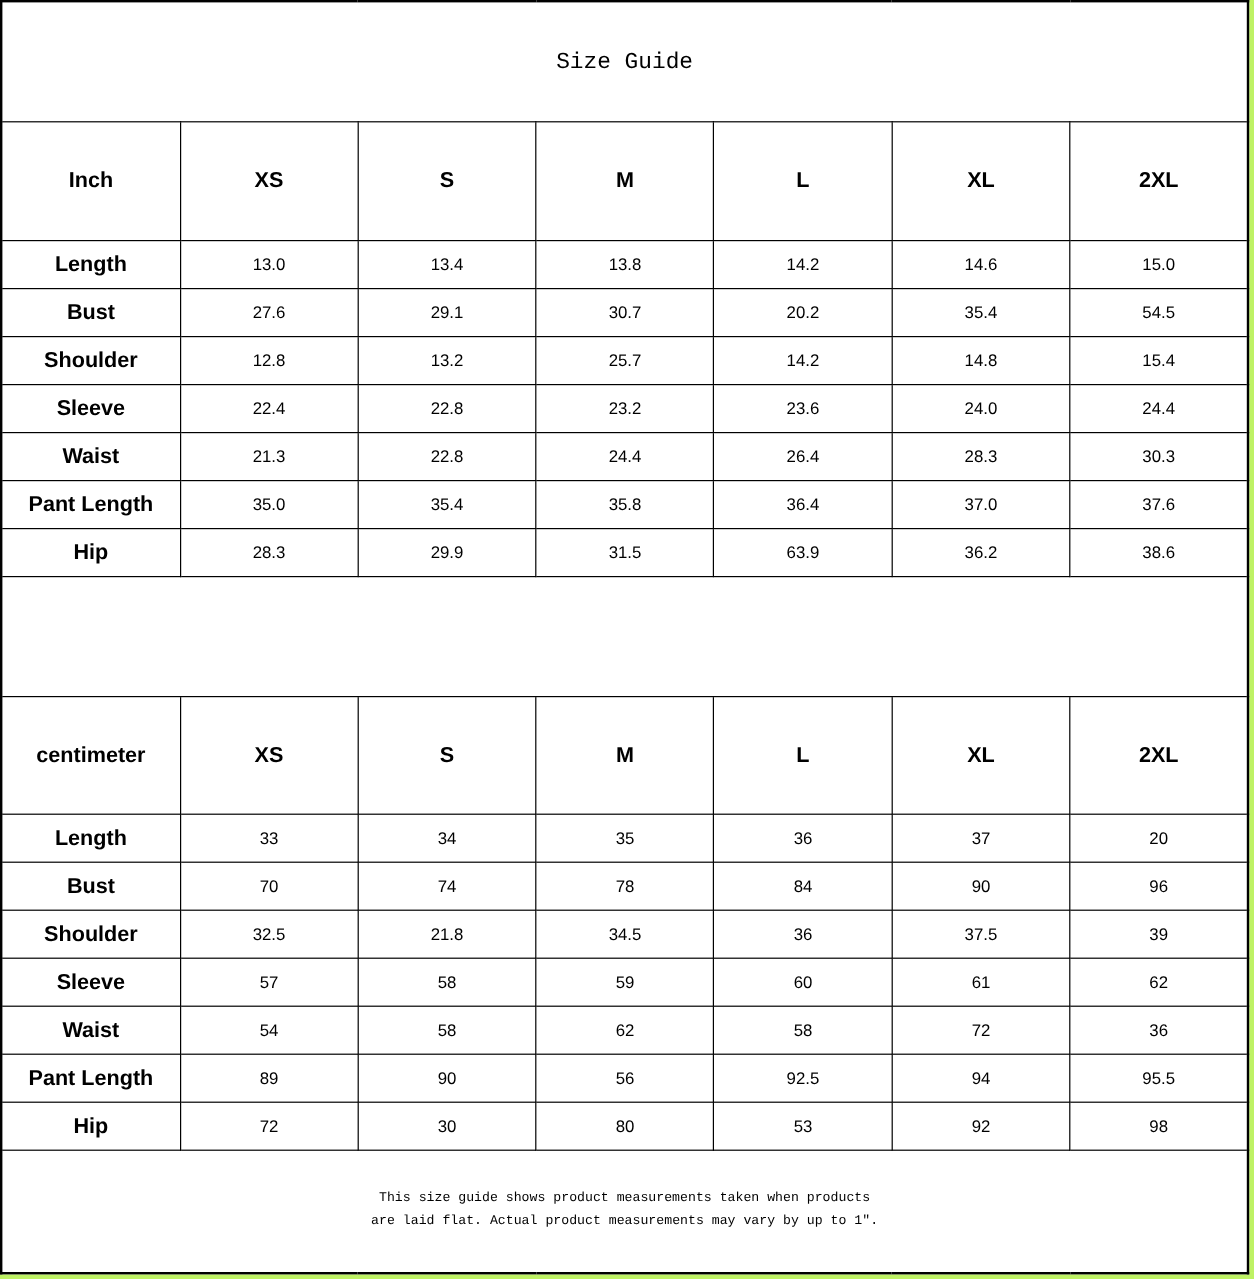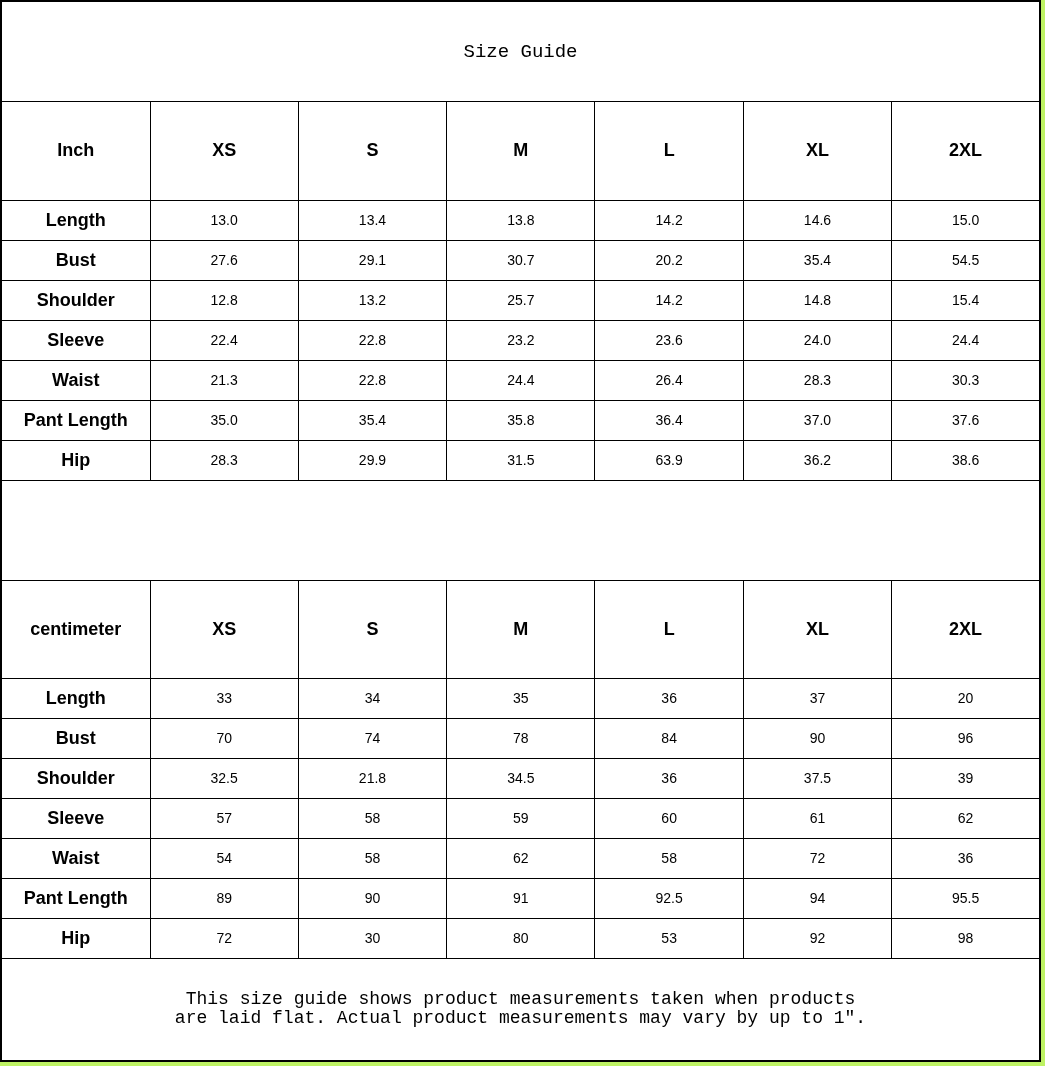--- a/index.html
+++ b/index.html
@@ -43,21 +43,21 @@
     font-size: 18px;
   }
   td.val {
     font-weight: normal;
     font-size: 14px;
   }
   tr.head-row td { height: 53px; }
   td.gap-cell { height: 54px; }
   td.footer-cell {
     font-family: "Liberation Mono", monospace;
-    font-size: 18px;
+    font-size: 11px;
     line-height: 19px;
     font-weight: normal;
     height: 55px;
     margin-top: 34px;
   }
 </style>
 </head>
 <body>
 
 <div class="sheet">
@@ -215,21 +215,21 @@
           <td class="val">58</td>
           <td class="val">62</td>
           <td class="val">58</td>
           <td class="val">72</td>
           <td class="val">36</td>
         </tr>
         <tr>
           <td class="lbl">Pant Length</td>
           <td class="val">89</td>
           <td class="val">90</td>
-          <td class="val">91</td>
+          <td class="val">56</td>
           <td class="val">92.5</td>
           <td class="val">94</td>
           <td class="val">95.5</td>
         </tr>
         <tr>
           <td class="lbl">Hip</td>
           <td class="val">72</td>
           <td class="val">30</td>
           <td class="val">80</td>
           <td class="val">53</td>

